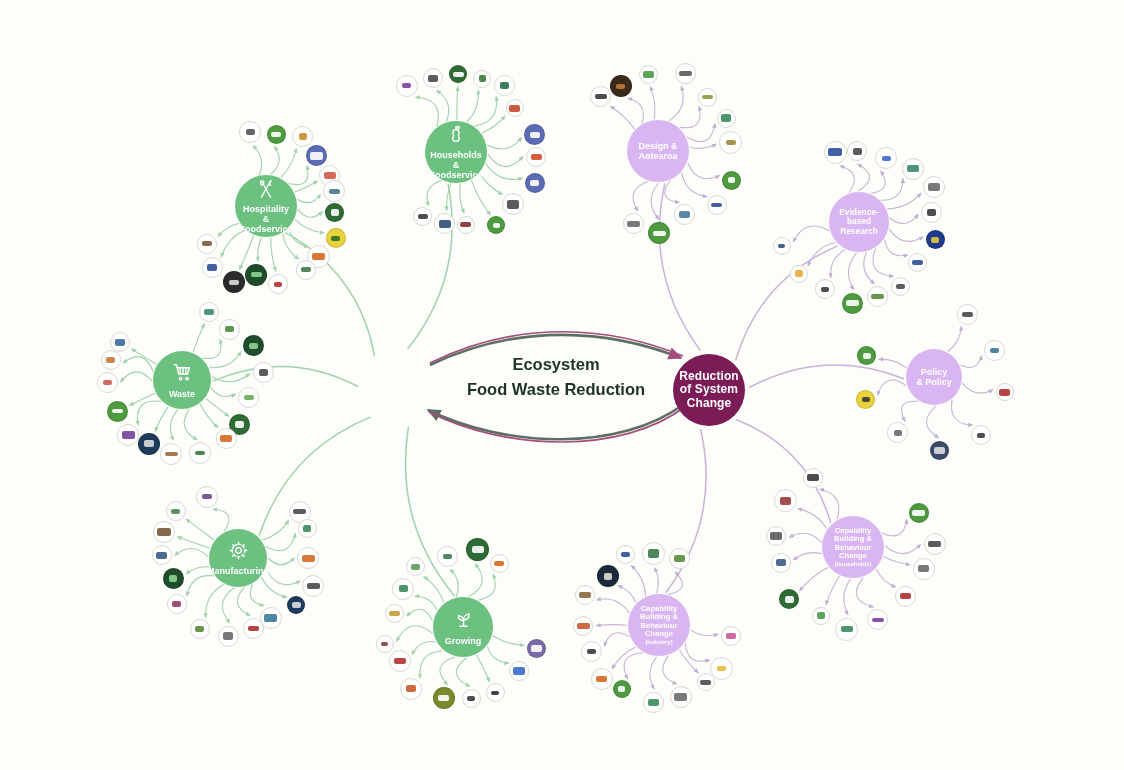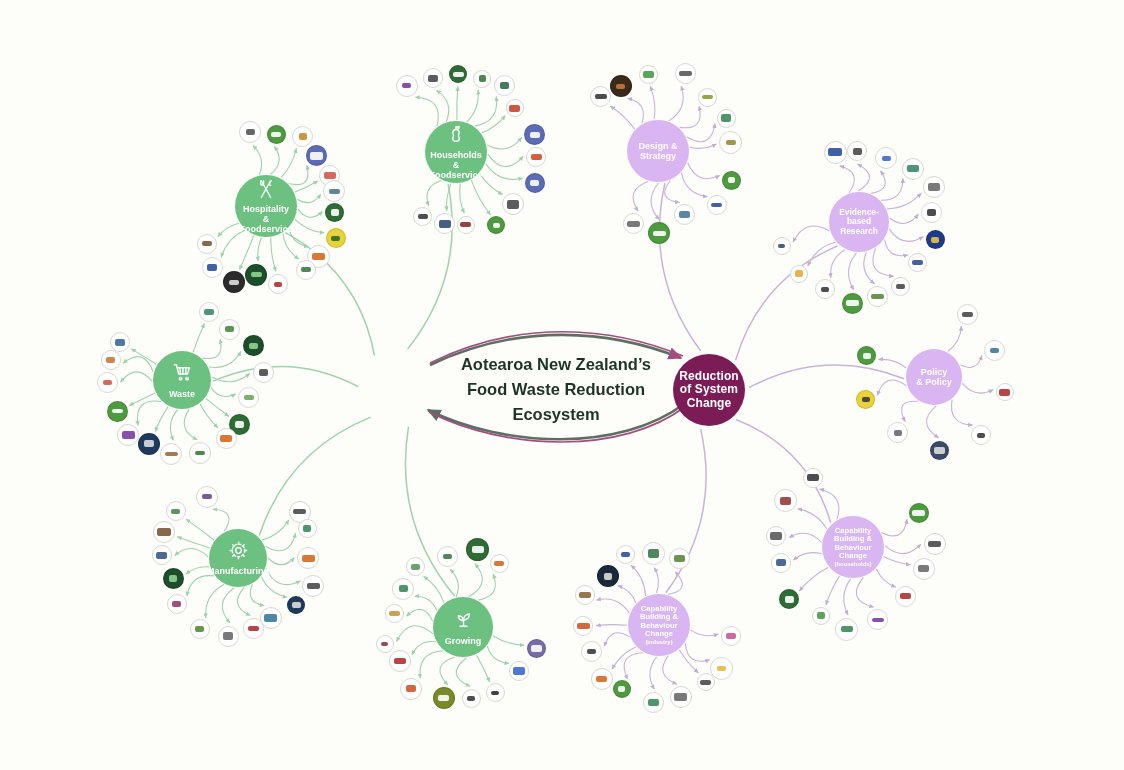--- a/index.html
+++ b/index.html
@@ -701,21 +701,21 @@
         <span class="hub-icon"><svg width="23" height="23" viewBox="0 0 24 24" fill="none" stroke="#fff" stroke-width="1.5" stroke-linecap="round" stroke-linejoin="round">
             <path d="M12 19v-7"></path>
             <path d="M12 12.5C12 9.3 14.4 6.6 18 6.3c.3 3.5-2 6.2-6 6.2z"></path>
             <path d="M12 13.2C12 10.6 9.9 8.3 6.7 8.1c-.3 3 1.9 5.1 5.3 5.1z"></path>
             <path d="M8.4 19h7.2"></path>
           </svg></span>
         <span class="hub-label">Growing</span>
       </div>
       <div class="hub cluster-hub-purple" style="left: 627px; top: 120px; width: 62px; height: 62px; background: rgb(217, 182, 242);">
         <span class="hub-label">Design &amp;</span>
-        <span class="hub-label">Strategy</span>
+        <span class="hub-label">Aotearoa</span>
       </div>
       <div class="hub cluster-hub-purple" style="left: 829px; top: 192px; width: 60px; height: 60px; background: rgb(217, 182, 242); font-size: 8.4px; text-align: center;">
         <span class="hub-label">Evidence-</span>
         <span class="hub-label">based</span>
         <span class="hub-label">Research</span>
       </div>
       <div class="hub cluster-hub-purple" style="left: 906px; top: 349px; width: 56px; height: 56px; background: rgb(217, 182, 242);">
         <span class="hub-label">Policy</span>
         <span class="hub-label">&amp; Policy</span>
       </div>
@@ -736,18 +736,17 @@
     </div>
 
 
   <div class="hub center-hub" id="hub-enablers" style="left:673px; top:354px; width:72px; height:72px; background:#7c1c56; font-size:12px;">
     <span class="hub-label">Reduction</span>
     <span class="hub-label">of System</span>
     <span class="hub-label">Change</span>
   </div>
 
   <div id="center-title">
-    <div>Aotearoa New Zealand’s</div>
+    <div>Ecosystem</div>
     <div>Food Waste Reduction</div>
-    <div>Ecosystem</div>
   </div>
 
 </div>
 
 </body></html>

